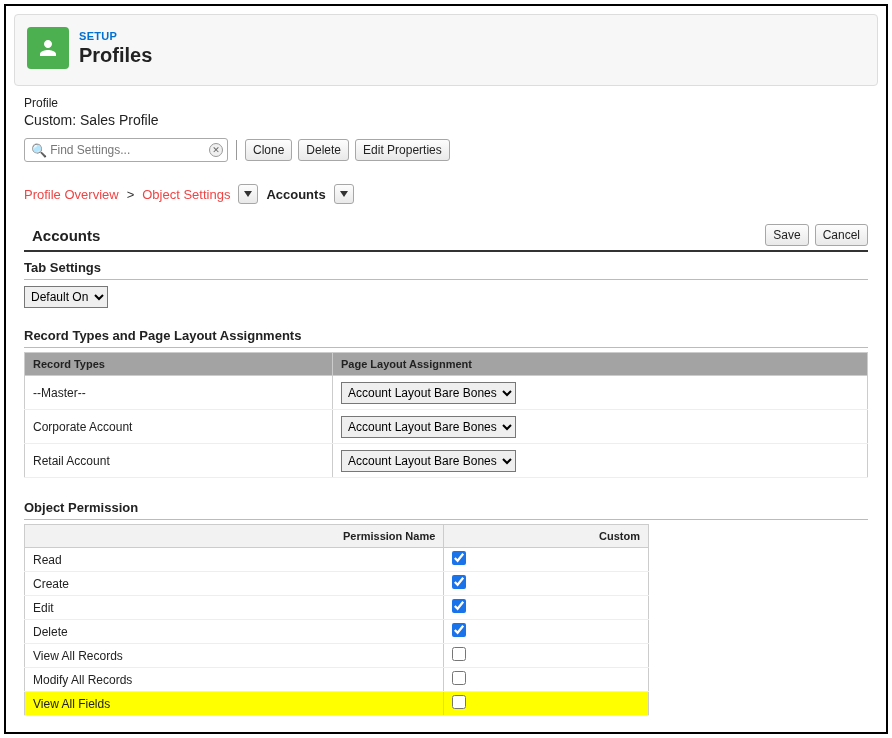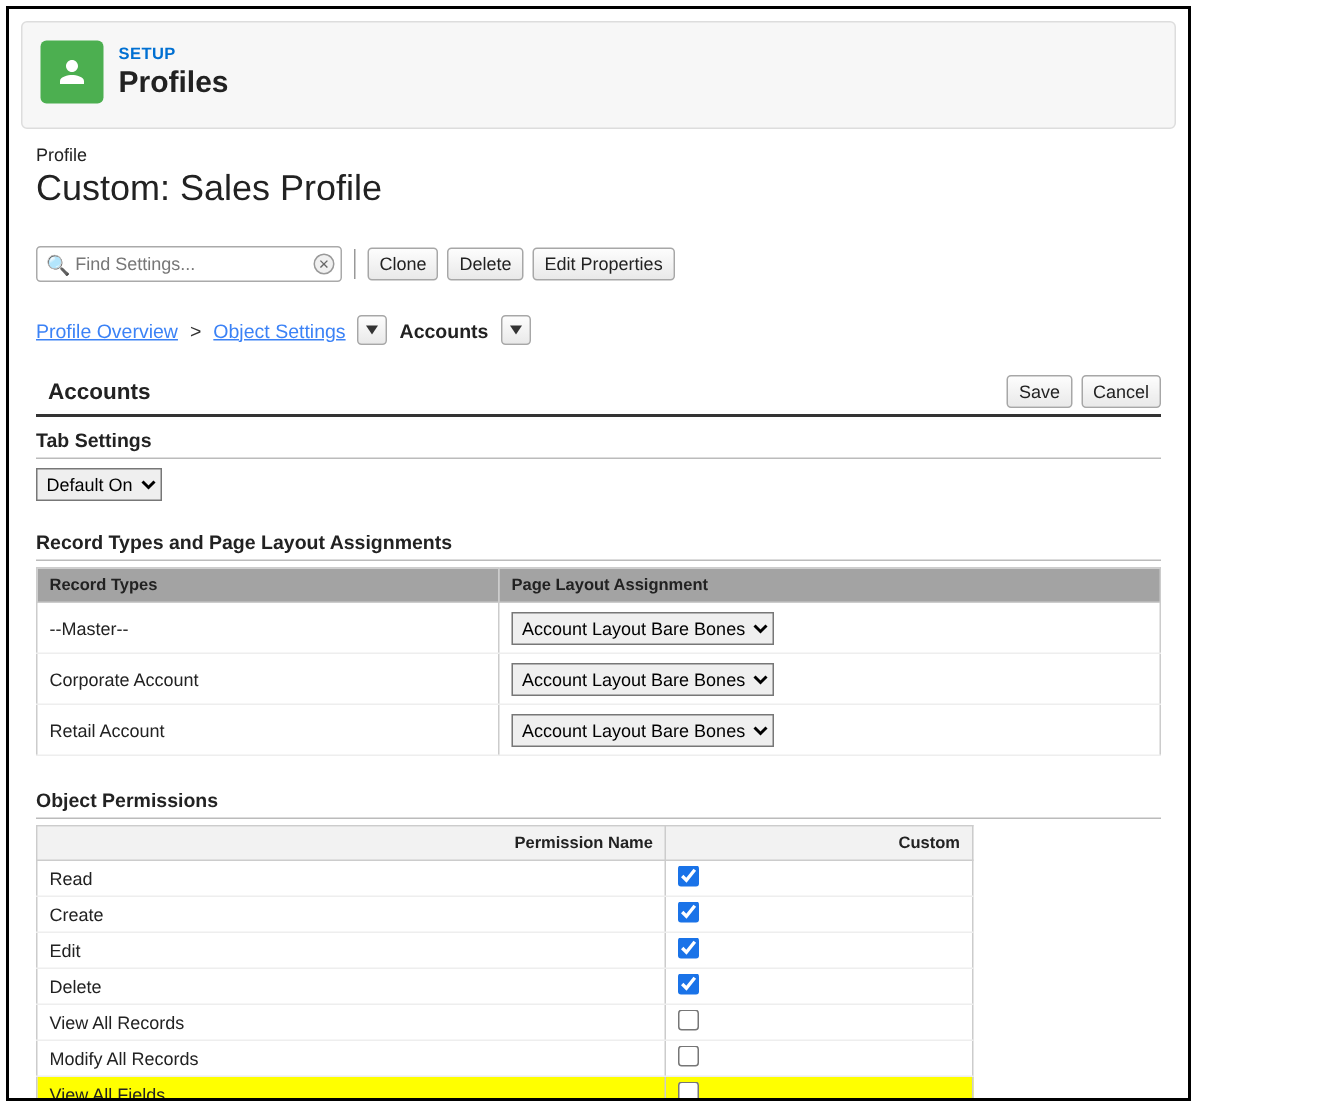--- a/index.html
+++ b/index.html
@@ -5,21 +5,21 @@
     * { box-sizing: border-box; margin: 0; padding: 0; }
     body {
       font-family: Arial, Helvetica, sans-serif;
       font-size: 13px;
       color: #222;
       background: #fff;
       padding: 4px;
     }
     .outer-border {
       border: 2px solid #000;
-      width: 790px;
+      width: 884px;
       height: 730px;
       overflow: hidden;
     }
     .header-bar {
       background: #f7f7f7;
       border: 1px solid #ddd;
       border-radius: 4px;
       margin: 8px 8px 0 8px;
       padding: 12px 12px 16px 12px;
       display: flex;
@@ -50,24 +50,24 @@
       margin-top: 2px;
     }
     .content {
       padding: 10px 18px;
     }
     .sub-label {
       font-size: 12px;
       color: #222;
     }
     .page-name {
-      font-size: 24px;
+      font-size: 14px;
       font-weight: 400;
       margin-top: 2px;
-      margin-bottom: 24px;
+      margin-bottom: 10px;
     }
     .toolbar-row {
       display: flex;
       align-items: center;
       gap: 6px;
     }
     .search-wrap {
       position: relative;
       display: flex;
       align-items: center;
@@ -118,22 +118,21 @@
       color: #222;
     }
     .breadcrumb {
       display: flex;
       align-items: center;
       gap: 8px;
       margin-top: 22px;
       font-size: 13px;
     }
     .bc-link {
-      color: #3b82f6;
-      text-decoration: underline;
+      color: #ef4444;
       cursor: pointer;
     }
     .bc-caret {
       border: 1px solid #a7a7a7;
       border-radius: 3px;
       width: 20px; height: 20px;
       background: linear-gradient(#fdfdfd,#e9e9e9);
       display:flex; align-items:center; justify-content:center;
       cursor:pointer;
     }
@@ -316,21 +315,21 @@
             </tr>
             <tr>
               <td>Retail Account</td>
               <td><select class="native" style="margin-top: 0px;"><option>Account Layout Bare Bones</option></select></td>
             </tr>
           </tbody>
       </table>
     </div>
 
     <div class="sub-section" style="margin-top:22px;">
-      <div class="sub-section-title">Object Permissions</div>
+      <div class="sub-section-title">Object Permission</div>
       <div class="thin-sep"></div>
       <table class="perm-table">
         <thead>
           <tr>
             <th class="col-name">Permission Name</th>
             <th class="col-enabled">Custom</th>
           </tr>
         </thead>
         <tbody id="perm-body">
             <tr>

